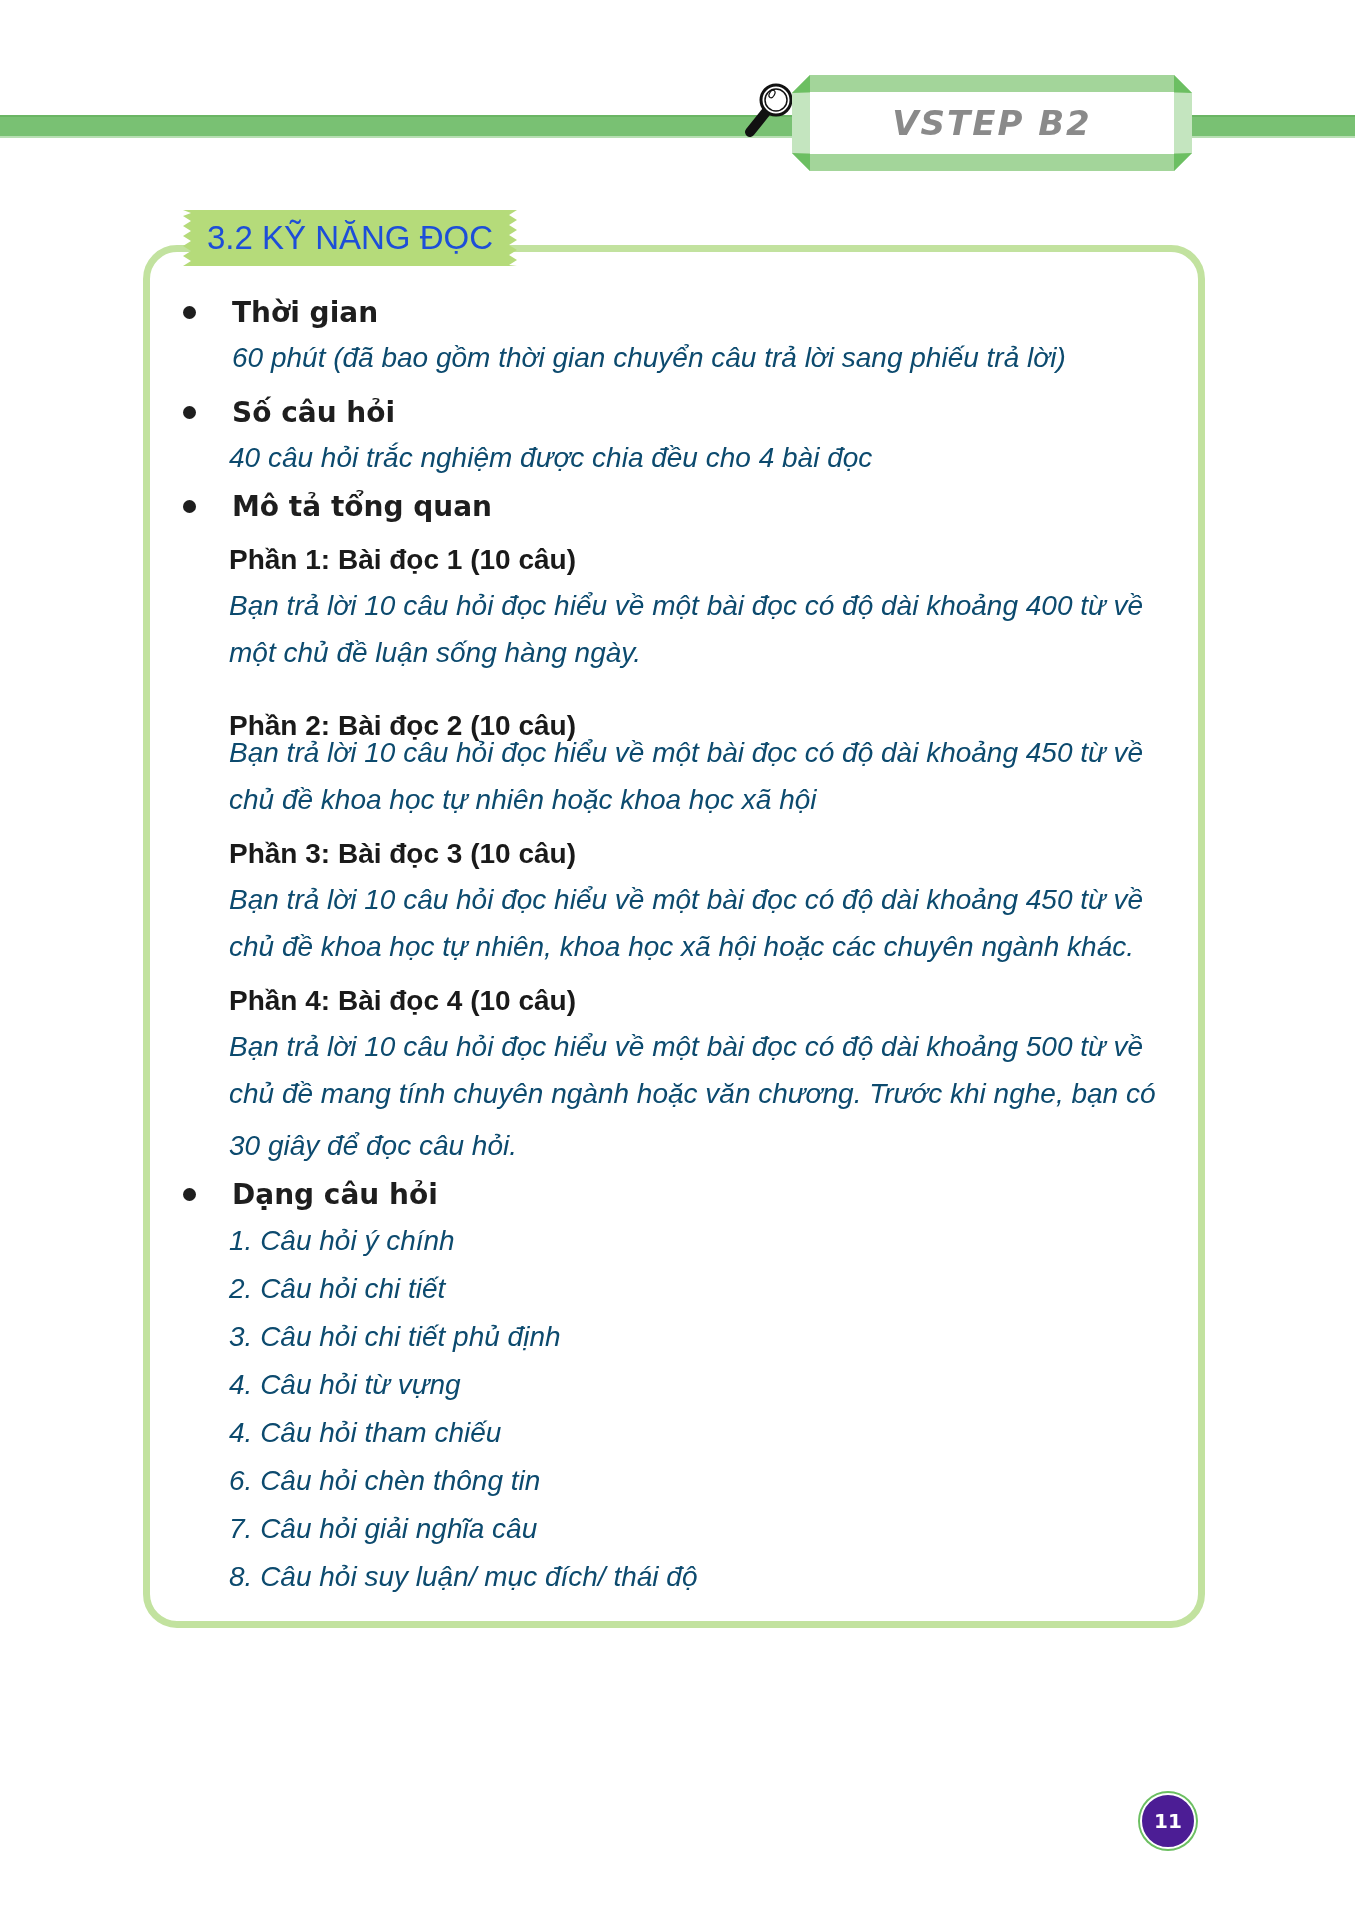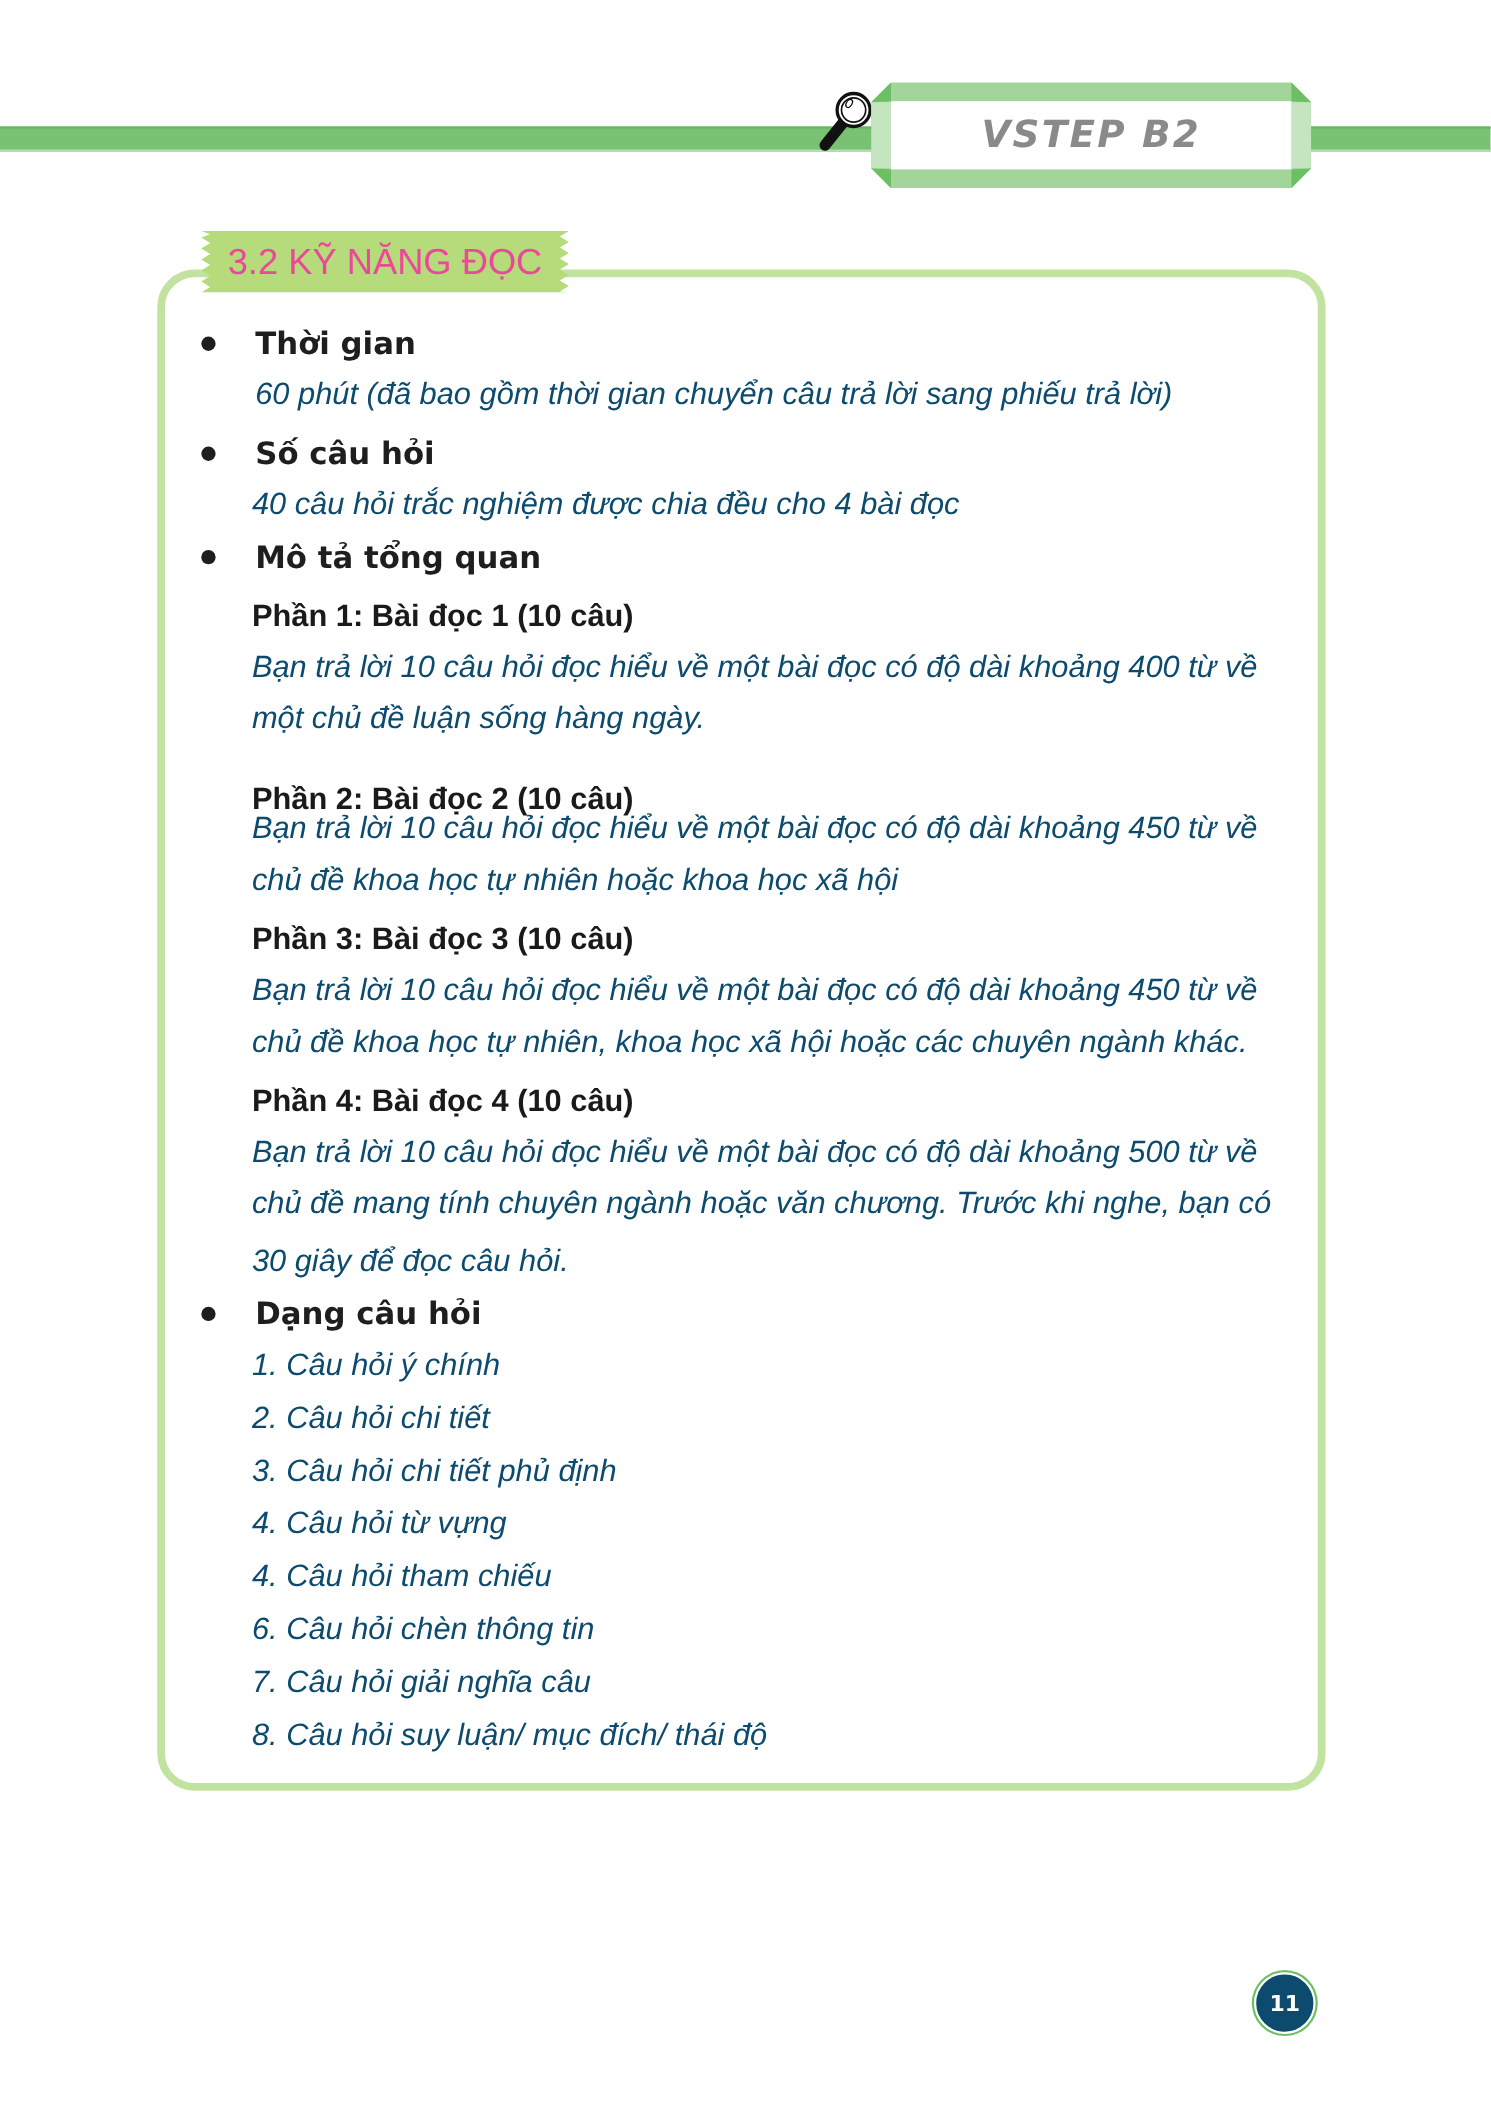--- a/index.html
+++ b/index.html
@@ -27,21 +27,21 @@
     position: absolute; left: 143px; top: 245px; width: 1062px; height: 1383px;
     border: 7px solid #c2e29f; border-radius: 34px; box-sizing: border-box; background: #fff;
   }
   .section-tag {
     position: absolute; left: 183px; top: 210px; width: 334px; height: 56px;
   }
   .section-tag svg { position: absolute; left: 0; top: 0; }
   .section-tag-label {
     position: absolute; left: 0; top: 0; width: 100%; height: 100%;
     display: flex; align-items: center; justify-content: center;
-    font-family: "Liberation Sans", sans-serif; font-size: 33px; color: #ec4899;
+    font-family: "Liberation Sans", sans-serif; font-size: 33px; color: #1d4ed8;
   }
 
   .body-text { position: absolute; left: 0; top: 0; width: 1355px; }
   .bullet-row {
     position: absolute; left: 183px; display: flex; align-items: center; justify-content: flex-end;
   }
   .bullet-dot {
     width: 13px; height: 13px; border-radius: 50%; background: #1e1e1e; margin-right: 36px;
   }
   .bullet-heading {
@@ -51,21 +51,21 @@
     position: absolute; left: 229px; font-family: "Liberation Sans", sans-serif;
     font-size: 28px; color: #0c4a6e; white-space: nowrap; font-style: italic;
   }
   .sub-heading {
     position: absolute; left: 229px; font-family: "Liberation Sans", sans-serif;
     font-weight: bold; font-size: 28px; color: #1a1a1a; white-space: nowrap;
   }
 
   .page-number {
     position: absolute; left: 1140px; top: 1793px; width: 52px; height: 52px;
-    border-radius: 50%; background: #0c4a6e; border: 2px solid #ffffff;
+    border-radius: 50%; background: #4c1d95; border: 2px solid #ffffff;
     box-shadow: 0 0 0 2px #6cbf62;
     display: flex; align-items: center; justify-content: center;
     font-family: "DejaVu Sans", sans-serif; font-weight: bold; font-size: 20px; color: #ffffff;
   }
 </style>
 </head>
 <body>
 
 <div class="top-bar"></div>
 

